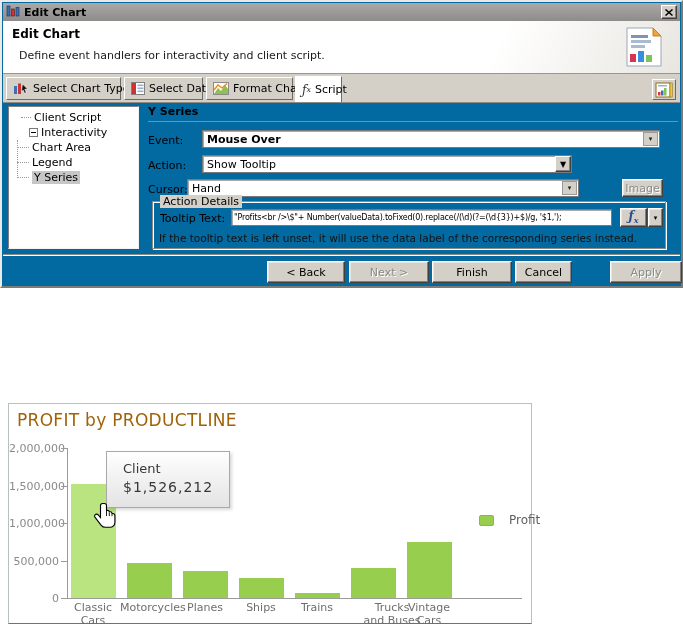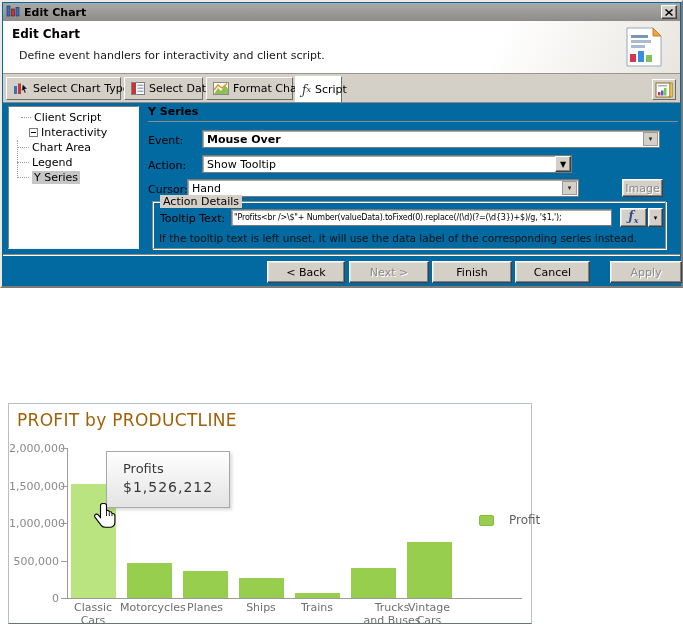--- a/index.html
+++ b/index.html
@@ -251,21 +251,21 @@
         <span>▾</span>
       </button>
       <div class="note">If the tooltip text is left unset, it will use the data label of the corresponding series instead.</div>
     </div>
 
     <div class="sep"></div>
 
     <button class="pushbtn" style="position:absolute; left:265px; top:259px; width:78px; height:22px;">&lt; Back</button>
     <button class="pushbtn disabled" style="position:absolute; left:347px; top:259px; width:80px; height:22px;">Next &gt;</button>
     <button class="pushbtn" style="position:absolute; left:430px; top:259px; width:80px; height:22px;">Finish</button>
-    <button class="pushbtn" style="position:absolute; left:513px; top:259px; width:75px; height:22px;">Cancel</button>
+    <button class="pushbtn" style="position:absolute; left:513px; top:259px; width:57px; height:22px;">Cancel</button>
     <button class="pushbtn disabled" style="position:absolute; left:608px; top:259px; width:72px; height:22px;">Apply</button>
   </div>
 
   <div class="chart">
     <div class="c-title">PROFIT by PRODUCTLINE</div>
 
     <div style="position:absolute; inset:0;">
         <div class="ylab" style="top: 38px;">2,000,000</div>
         <div class="tick" style="top: 44px;"></div>
         <div class="ylab" style="top: 75.5px;">1,500,000</div>
@@ -312,21 +312,21 @@
           <span>Vintage Cars</span>
         </div>
       </div>
 
     <div class="legend">
       <span class="swatch" style="background: rgb(151, 206, 78);"></span>
       <span class="lab">Profit</span>
     </div>
 
     <div class="ctooltip">
-      <div class="ct-name">Profits</div>
+      <div class="ct-name">Client</div>
       <div class="ct-val">$1,526,212</div>
     </div>
 
     <div class="hand">
       <svg width="25" height="28" viewBox="0 0 25 28">
         <path d="M9.5 1.5 C8.3 1.5 7.5 2.4 7.5 3.6 L7.5 15.5 L5.2 12.9 C4.4 12 3 11.9 2.2 12.7 C1.5 13.4 1.4 14.6 2.1 15.4 L8.2 23.3 C9.2 24.6 10.7 25.3 12.3 25.3 L17 25.3 C19.7 25.3 21.9 23.1 21.9 20.4 L21.9 13.6 C21.9 12.4 20.9 11.5 19.8 11.5 L19 11.5 C19 10.6 18.2 9.8 17.2 9.8 L16.3 9.8 C16.2 9 15.4 8.4 14.5 8.4 L13.5 8.4 L13.5 3.6 C13.5 2.4 12.6 1.5 11.5 1.5 Z" fill="#fff" stroke="#000" stroke-width="1.1"></path>
         <path d="M13.5 9 L13.5 14 M16.3 10.4 L16.3 14 M19 12 L19 14.2" stroke="#000" stroke-width="0.9" fill="none"></path>
       </svg>
     </div>
   </div>

